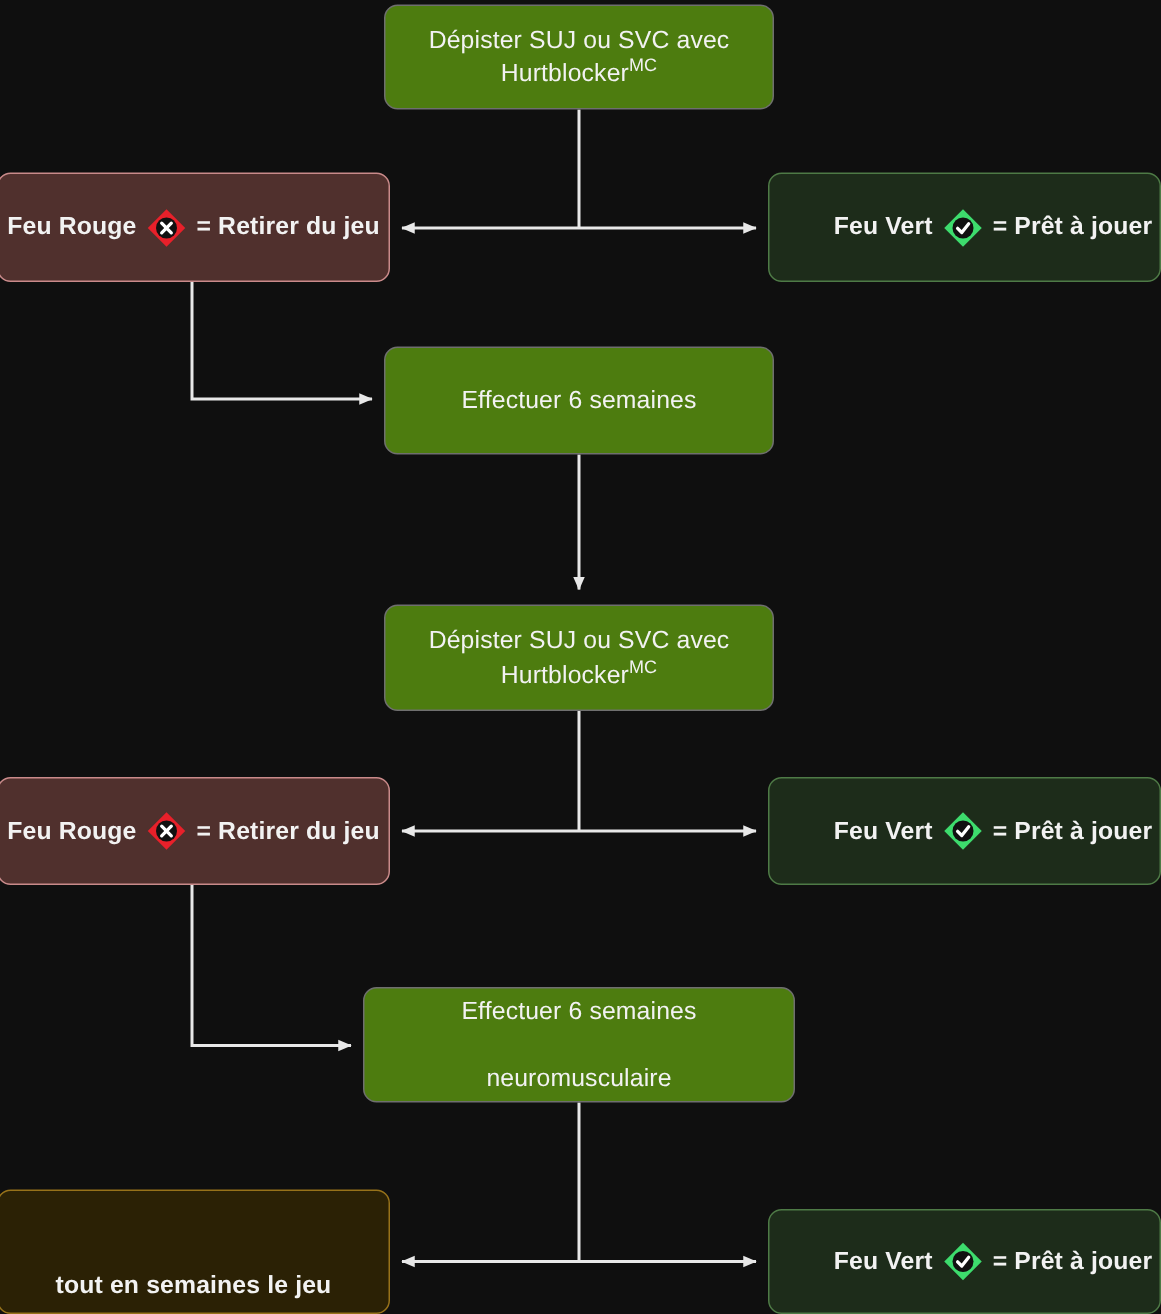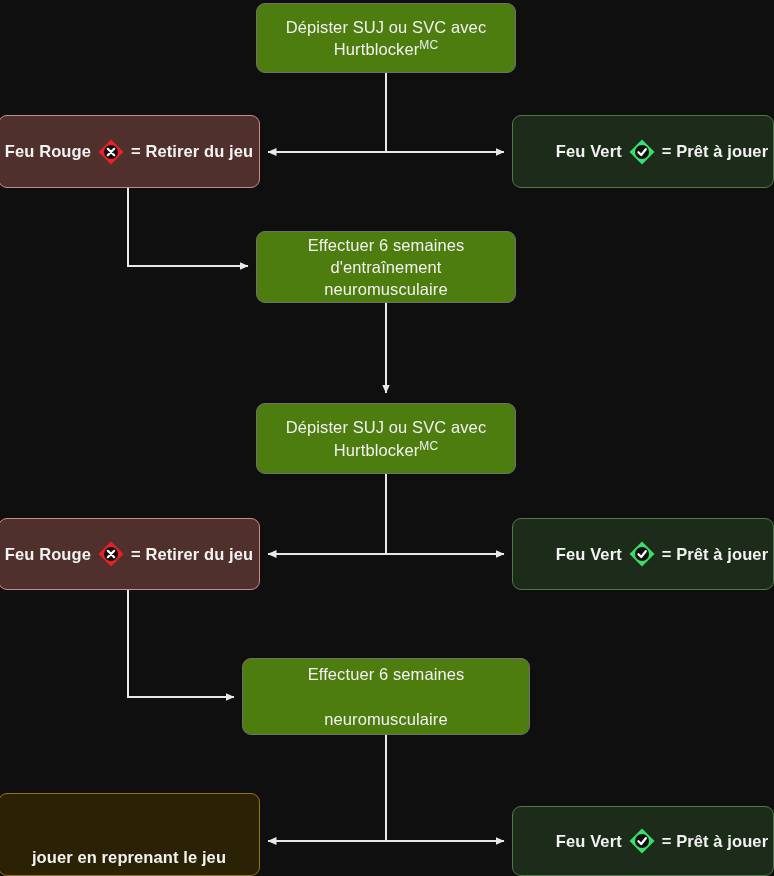--- a/index.html
+++ b/index.html
@@ -142,21 +142,20 @@
           <path d="M10.4 14.2 L13.2 17 L17.8 11.2" stroke="#ffffff" stroke-width="2.2" fill="none" stroke-linecap="round" stroke-linejoin="round"></path>
         </svg>
       </span>
       <span>=  Prêt à jouer</span>
     </span>
   </div>
 
   <div class="node" style="left:256px; top:231px; width:260px; height:72px;">
     <span class="txt">
       <span>Effectuer 6 semaines</span><br>
-      <span>d'entraînement neuromusculaire</span>
     </span>
   </div>
 
   <div class="node" style="left:256px; top:403px; width:260px; height:71px;">
     <span class="txt">
       <span>Dépister SUJ ou SVC avec</span><br>
       <span>Hurtblocker</span><sup>MC</sup>
     </span>
   </div>
 
@@ -193,21 +192,21 @@
       <span>Effectuer 6 semaines</span><br>
       <br>
       <span>neuromusculaire</span>
     </span>
   </div>
 
   <div class="node amber" style="left:-2px; top:793px; width:262px; height:83px;">
     <span class="txt">
       <br>
       <br>
-      <span>jouer en reprenant le jeu</span>
+      <span>tout en semaines le jeu</span>
     </span>
   </div>
 
   <div class="node green" style="left:512px; top:806px; width:262px; height:70px;">
     <span class="inline-row">
       <span>Feu Vert</span>
       <span class="badge">
         <svg viewBox="0 0 28 28">
           <path d="M14 1.5 L26.5 14 L14 26.5 L1.5 14 Z" fill="#3ddc6d"></path>
           <circle cx="14" cy="14" r="7" fill="#111111"></circle>

